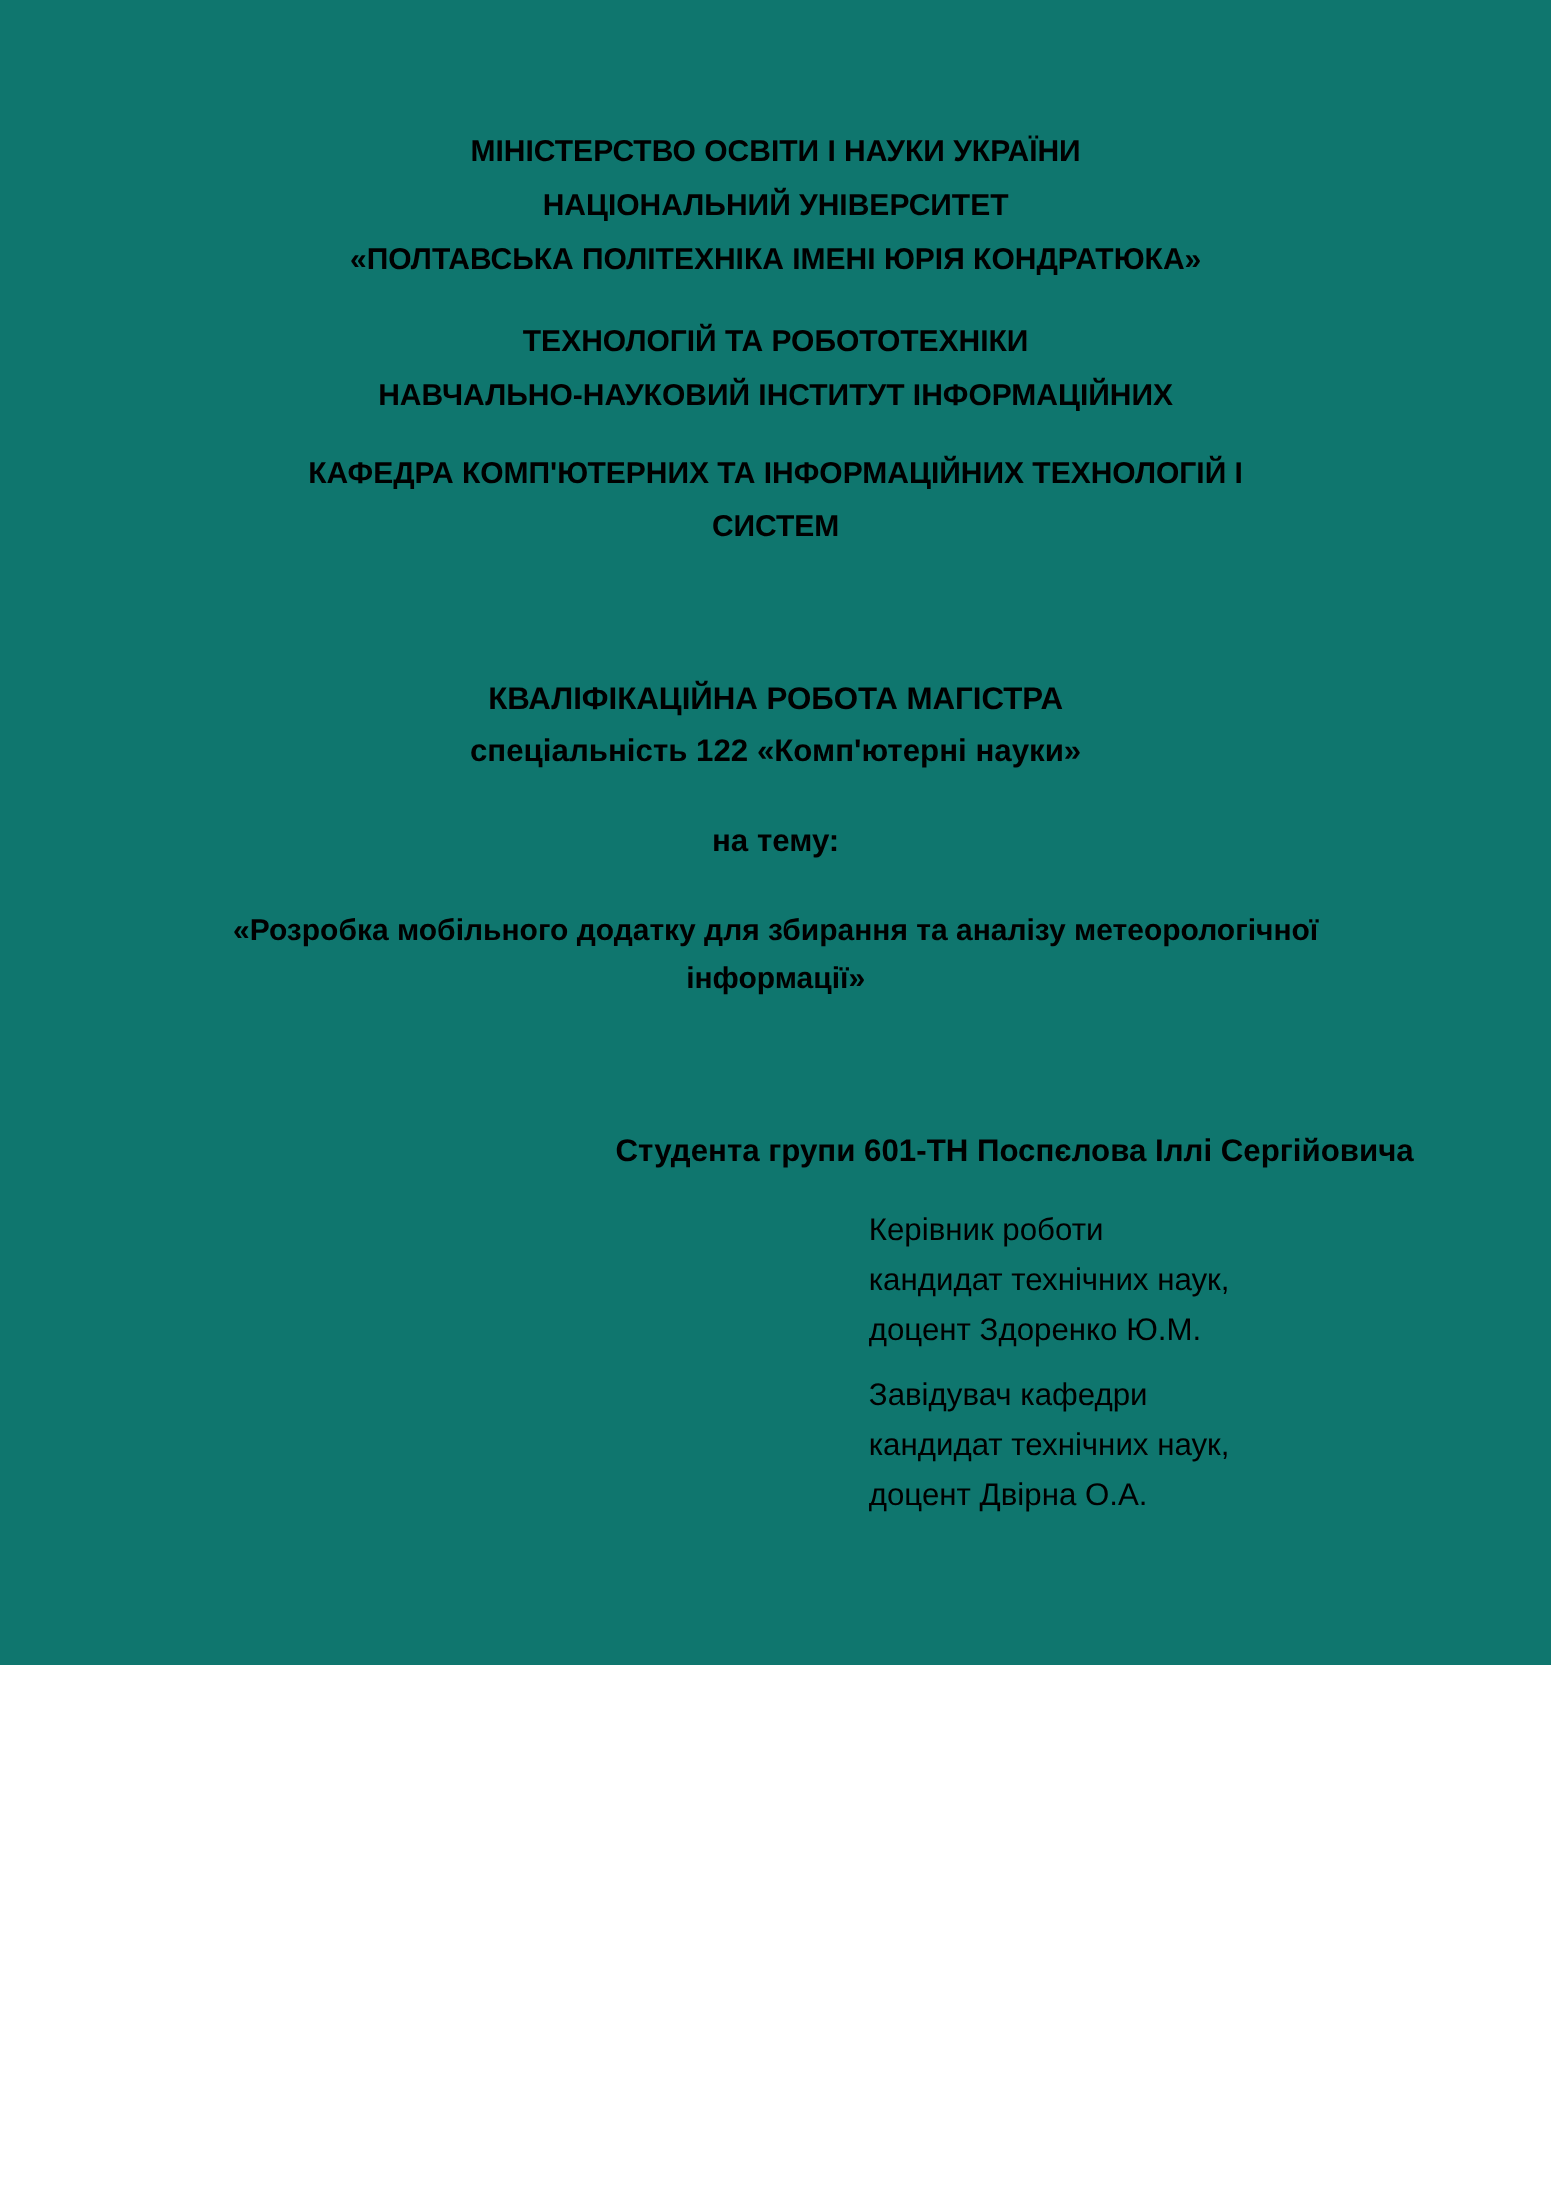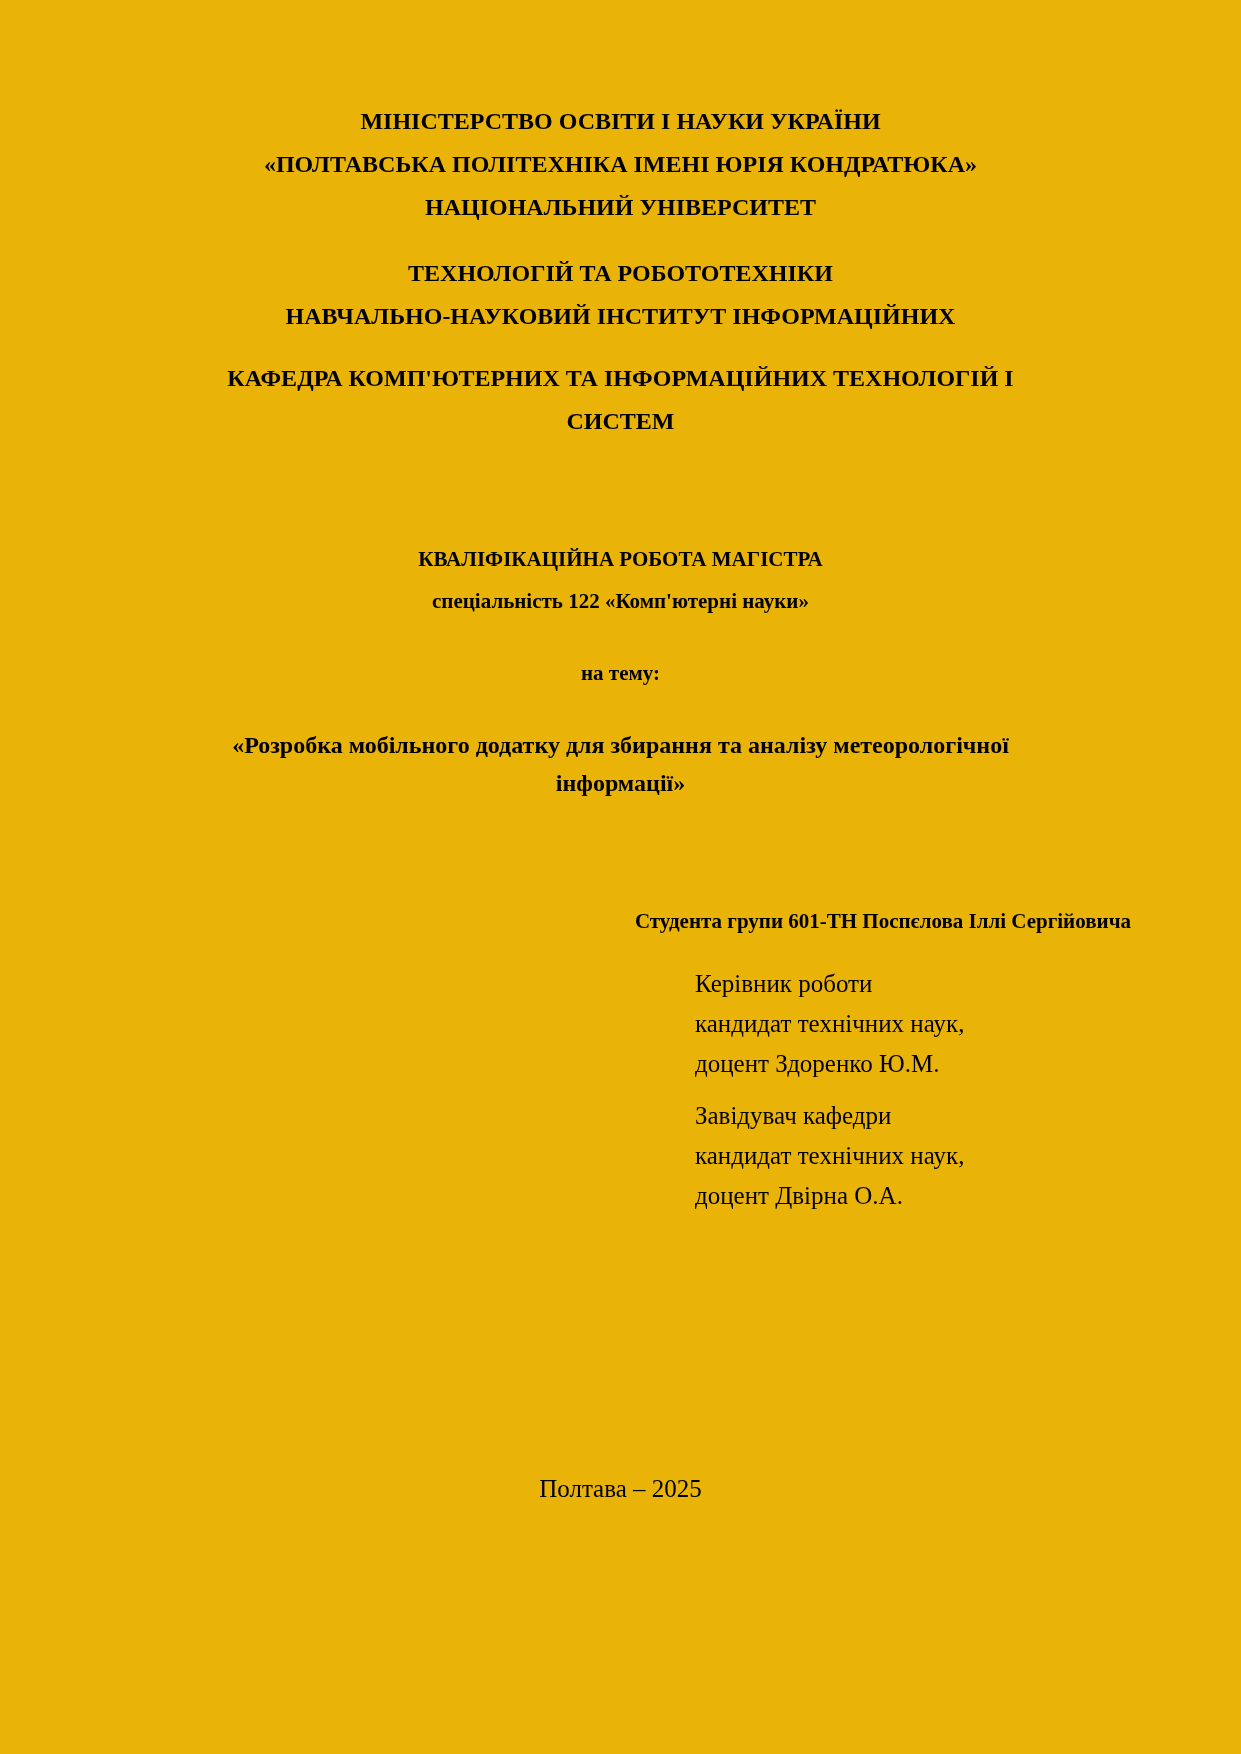--- a/index.html
+++ b/index.html
@@ -3,39 +3,39 @@
 <meta charset="utf-8">
 <style>
   html, body {
     margin: 0;
     padding: 0;
     background: #ffffff;
   }
   .page {
     position: relative;
     width: 1241px;
-    height: 1754px;
-    background: #eab308;
-    font-family: Liberation Serif, serif;
+    height: 1332px;
+    background: #0f766e;
+    font-family: Liberation Sans, sans-serif;
     color: #000000;
     overflow: hidden;
   }
   .block {
     position: absolute;
     left: 110px;
     right: 110px;
     text-align: center;
   }
   .caps-line {
     font-size: 24px;
     line-height: 43px;
     font-weight: bold;
   }
   .title-line {
-    font-size: 21px;
+    font-size: 25px;
     line-height: 42px;
     font-weight: bold;
   }
   .topic-line {
     font-size: 24px;
     line-height: 38px;
     font-weight: bold;
   }
   .sig-block {
     position: absolute;
@@ -50,22 +50,22 @@
     font-weight: normal;
   }
 </style>
 </head>
 <body>
 
 <div class="page">
 
   <div class="block" style="top: 100px;">
     <div class="caps-line">МІНІСТЕРСТВО ОСВІТИ І НАУКИ УКРАЇНИ</div>
+    <div class="caps-line">НАЦІОНАЛЬНИЙ УНІВЕРСИТЕТ</div>
     <div class="caps-line">«ПОЛТАВСЬКА ПОЛІТЕХНІКА ІМЕНІ ЮРІЯ КОНДРАТЮКА»</div>
-    <div class="caps-line">НАЦІОНАЛЬНИЙ УНІВЕРСИТЕТ</div>
   </div>
 
   <div class="block" style="top: 252px;">
     <div class="caps-line">ТЕХНОЛОГІЙ ТА РОБОТОТЕХНІКИ</div>
     <div class="caps-line">НАВЧАЛЬНО-НАУКОВИЙ ІНСТИТУТ ІНФОРМАЦІЙНИХ</div>
   </div>
 
   <div class="block" style="top: 357px; text-align: center;">
     <div class="caps-line">КАФЕДРА КОМП'ЮТЕРНИХ ТА ІНФОРМАЦІЙНИХ ТЕХНОЛОГІЙ І</div>
     <div class="caps-line">СИСТЕМ</div>

